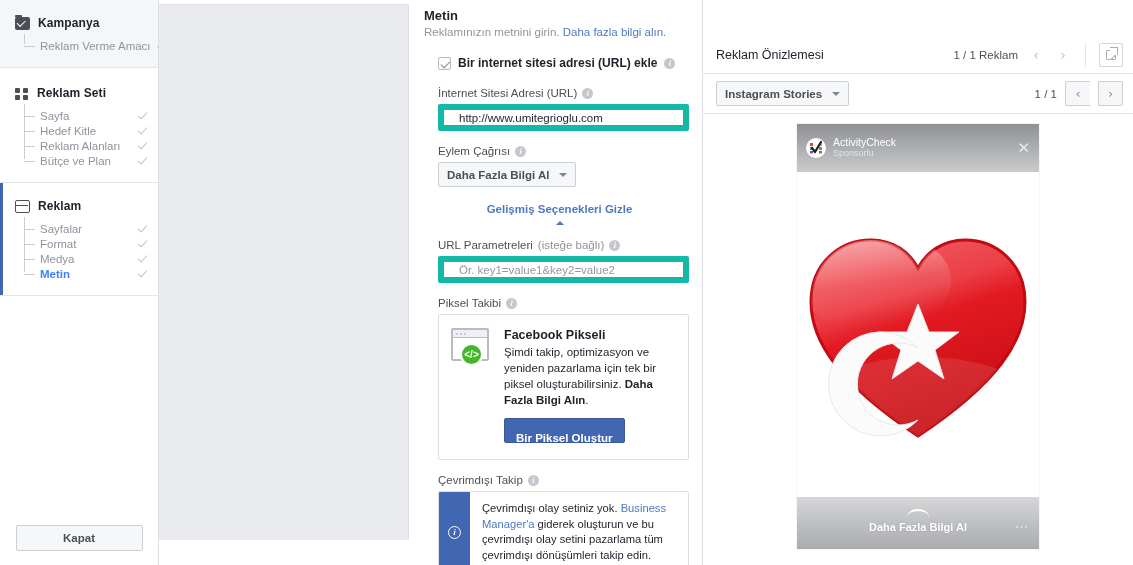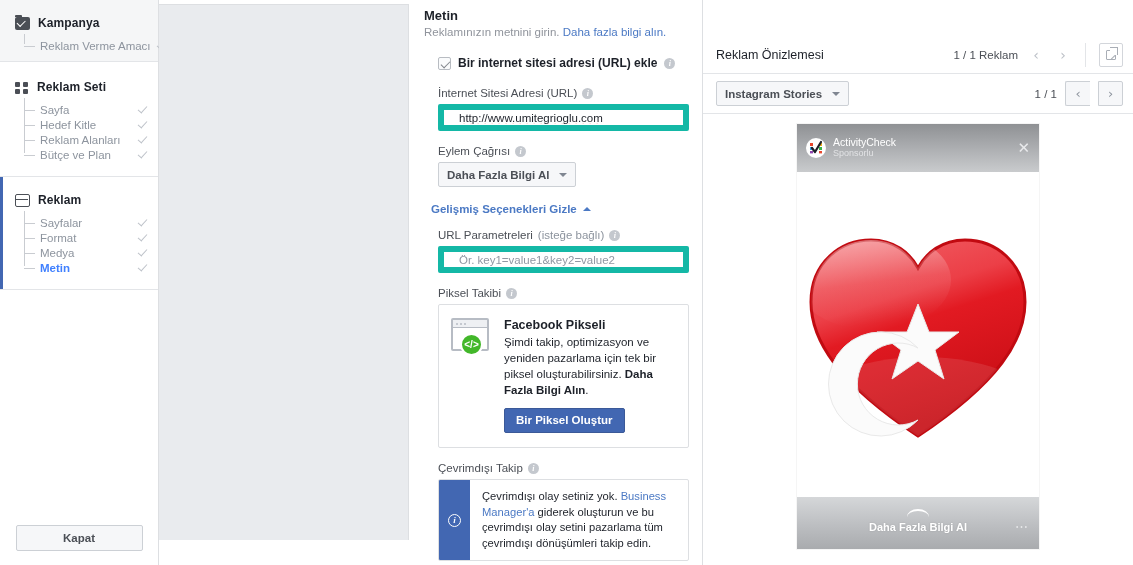--- a/index.html
+++ b/index.html
@@ -16,21 +16,21 @@
 
   
   .sidebar {
     width: 159px; height: 565px;
     background: #fff;
     border-right: 1px solid #dddfe2;
     position: relative;
     flex: 0 0 159px;
   }
   .nav-group { position: relative; padding: 14px 0 10px 0; }
-  .nav-group.campaign { background: #f5f6f7; border-bottom: 1px solid #e3e5e8; padding-bottom: 8px; }
+  .nav-group.campaign { background: #f5f6f7; border-bottom: 1px solid #e3e5e8; padding-bottom: 14px; }
   .nav-group.adset { background: #fff; border-bottom: 1px solid #e3e5e8; padding-top: 16px; padding-bottom: 14px; }
   .nav-group.ad { background: #fff; border-bottom: 1px solid #e3e5e8; padding-top: 14px; padding-bottom: 14px; position: relative; }
   .nav-group.ad::before {
     content: ""; position: absolute; left: 0; top: 0; bottom: 0; width: 3px; background: #4267b2;
   }
   .grp-head {
     display: flex; align-items: center; gap: 8px;
     padding: 0 12px 2px 15px;
     height: 20px;
   }
@@ -151,21 +151,21 @@
     display: inline-flex; align-items: center; gap: 10px;
     height: 25px; padding: 0 8px; background: #f6f7f9;
     border: 1px solid #ccd0d5; border-radius: 2px;
     font-size: 11.5px; font-weight: bold; color: #4b4f56; cursor: pointer;
   }
   .caret { width: 0; height: 0; border-left: 4px solid transparent; border-right: 4px solid transparent; border-top: 4px solid #7f8691; }
   .caret.up { border-top: none; border-bottom: 4px solid #4b79c4; }
 
   .adv-toggle {
     padding-left: 7px; margin: 16px 0 14px 0; display: flex; align-items: center; gap: 6px;
-    font-size: 11.5px; font-weight: bold; color: #4b79c4; cursor: pointer;
+    font-size: 11.5px; font-weight: bold; color: #4b79c4; cursor: pointer; flex-direction: column;
   }
 
   .pixel-card {
     margin-left: 14px; width: 251px; border: 1px solid #dddfe2; border-radius: 2px;
     background: #fff; padding: 13px 12px 14px 12px; display: flex; gap: 11px;
   }
   .pixel-ico { flex: 0 0 42px; width: 42px; height: 38px; position: relative; }
   .win {
     position: absolute; left: 0; top: 0; width: 38px; height: 33px;
     border: 2px solid #b7bcc4; border-radius: 2px; background: #fff;
@@ -182,21 +182,21 @@
     position: absolute; left: 9px; top: 15px; width: 23px; height: 23px; border-radius: 50%;
     background: #42b72a; color: #fff; font-size: 10px; font-weight: bold;
     display: flex; align-items: center; justify-content: center;
     border: 2px solid #fff; font-family: "Liberation Sans", sans-serif;
   }
   .pixel-body { flex: 1 1 auto; }
   .pixel-title { font-size: 12.5px; font-weight: bold; color: #1d2129; margin-bottom: 2px; }
   .pixel-desc { font-size: 11.5px; color: #1d2129; line-height: 16px; }
   .pixel-desc b { font-weight: bold; }
   .btn-primary {
-    margin-top: 10px; display: inline-block; height: 25px; line-height: 23px; padding: 0 11px;
+    margin-top: 10px; display: inline-block; height: 25px; line-height: 23px; padding: 8px 11px;
     background: #4267b2; border: 1px solid #3b5998; border-radius: 2px;
     color: #fff; font-size: 11.5px; font-weight: bold; cursor: pointer;
     font-family: "Liberation Sans", sans-serif;
   }
 
   .info-box {
     margin-left: 14px; width: 251px; display: flex; border: 1px solid #dddfe2;
     border-radius: 2px; overflow: hidden; background: #fff;
   }
   .info-box-bar {

